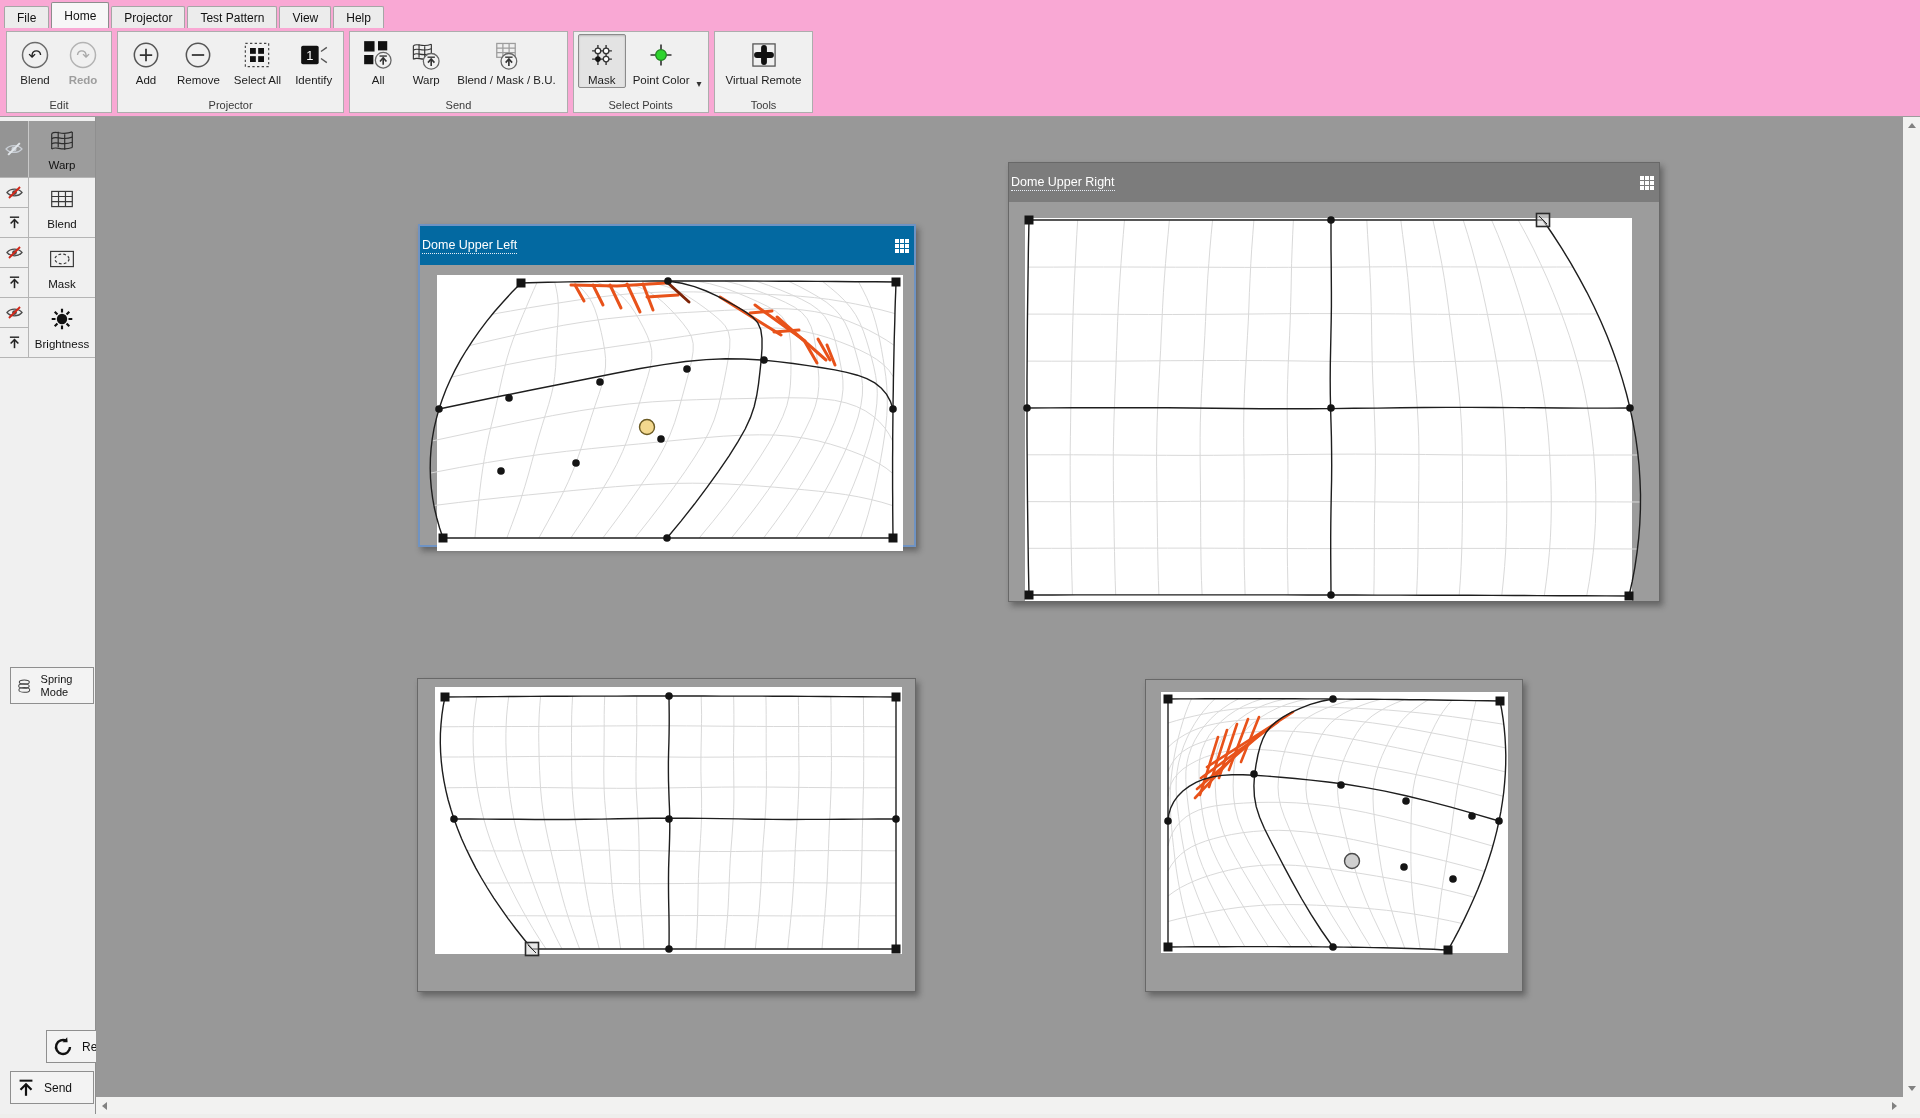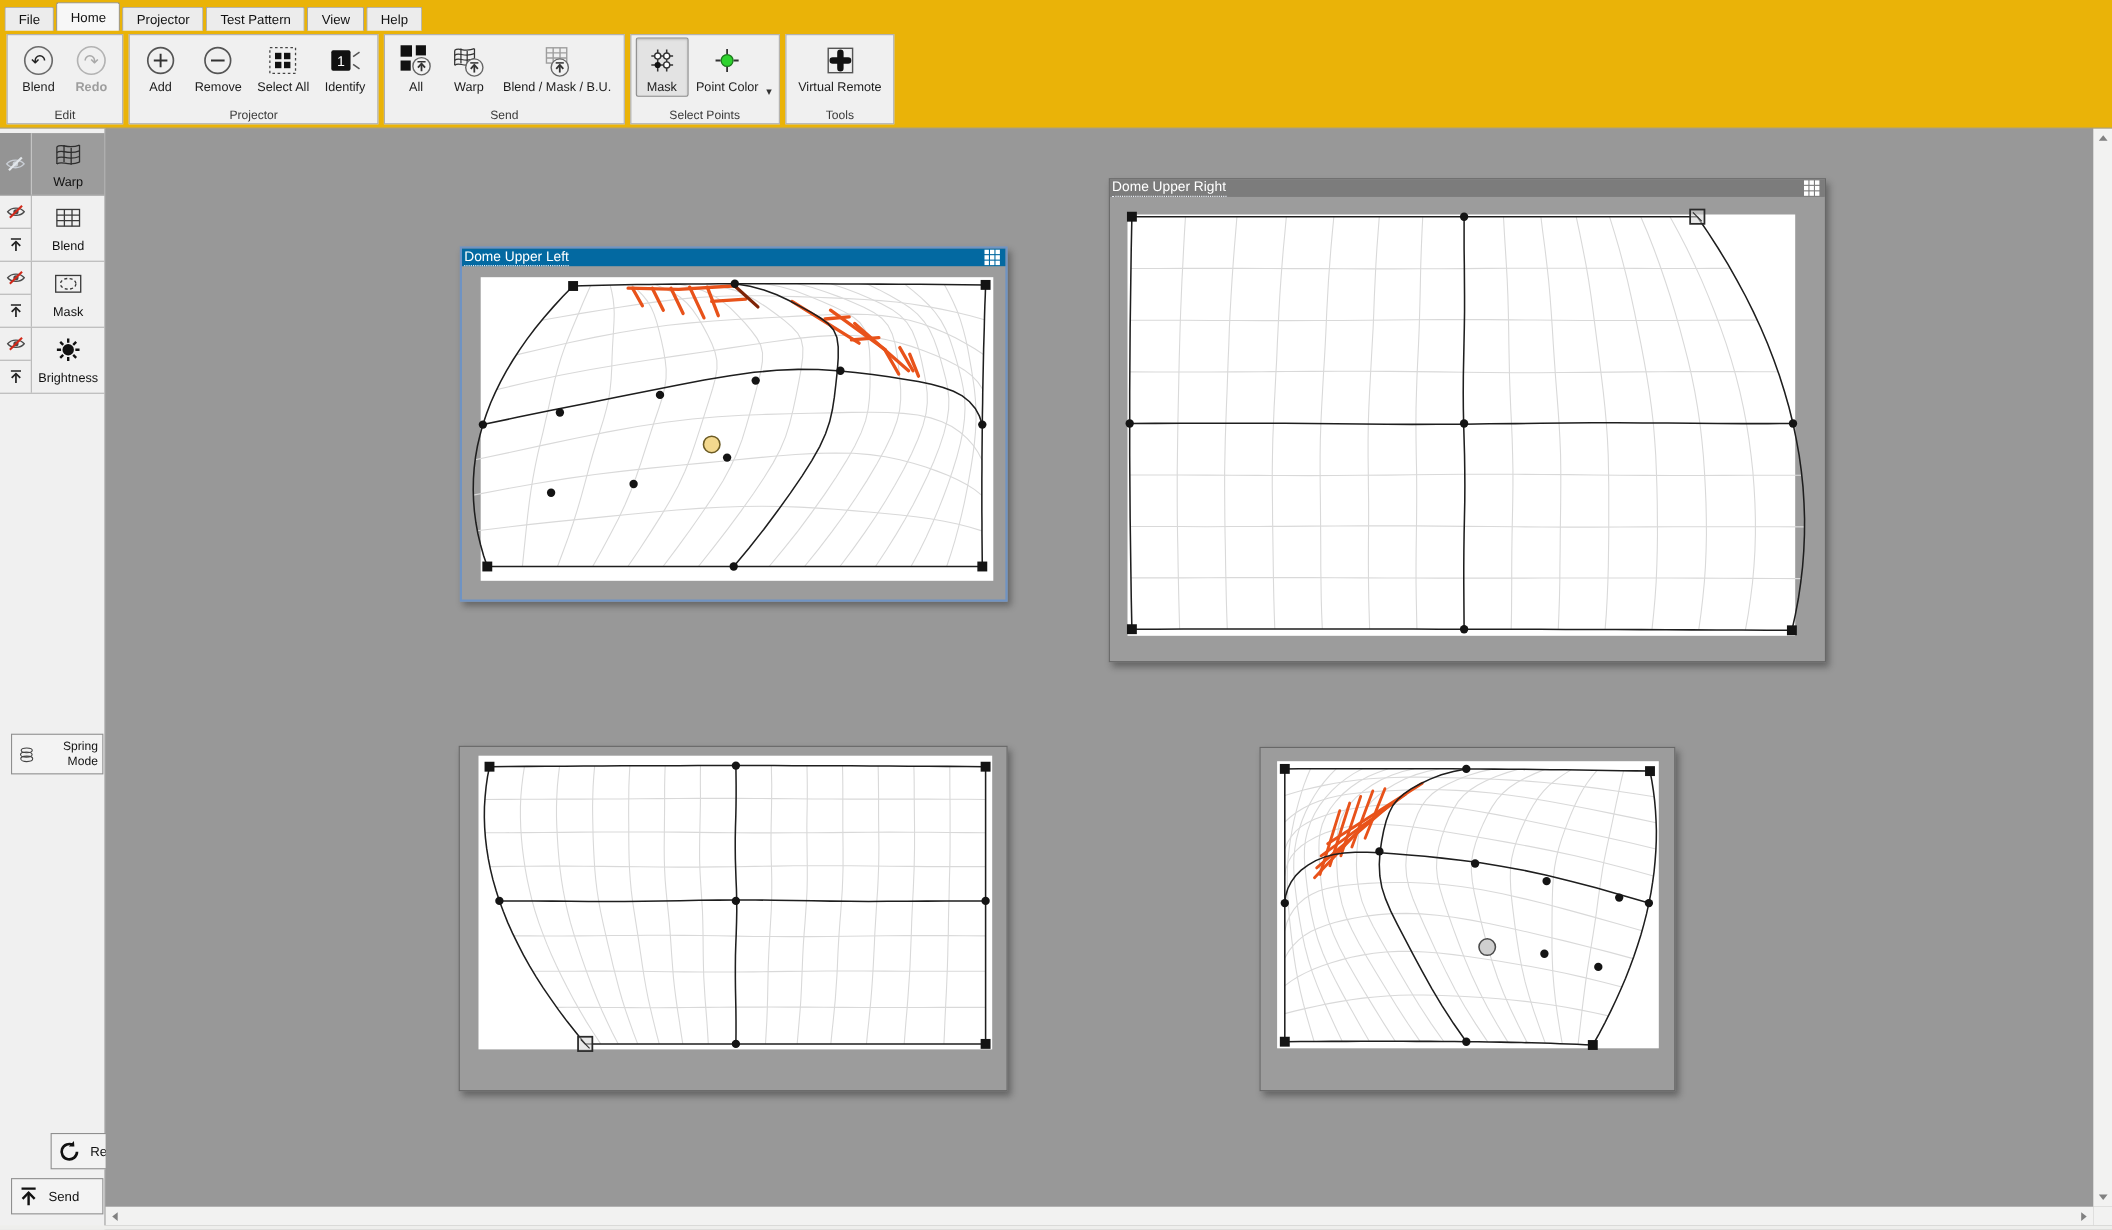--- a/index.html
+++ b/index.html
@@ -1,18 +1,18 @@
 <!DOCTYPE html>
 <html><head>
 <meta charset="utf-8">
 <style>
   html,body{margin:0;padding:0;width:1920px;height:1118px;overflow:hidden;
     font-family:"Liberation Sans", sans-serif; background:#989898;}
   
-  .ribbon{position:absolute;left:0;top:0;width:1920px;height:117px;background:#eab308;
+  .ribbon{position:absolute;left:0;top:0;width:1920px;height:117px;background:#f9a8d4;
     border-bottom:1px solid #9c9c9c;box-sizing:border-box;}
   .tabrow{display:flex;align-items:flex-end;height:28px;padding-left:4px;gap:2px;}
   .rtab{font-size:12px;color:#111;padding:4px 12px 3px;border:1px solid #a6a6a6;border-bottom:none;
     background:#ececec;border-radius:2px 2px 0 0;height:14px;line-height:14px;}
   .rtab.active{background:#f7f7f7;border-color:#8d8d8d;padding-top:6px;height:16px;}
   .rbody{display:flex;align-items:flex-start;padding:3px 0 0 6px;gap:5px;}
   .rgroup{position:relative;border:1px solid #adadad;background:#f0f0f0;height:82px;box-sizing:border-box;
     padding:2px 4px 16px 4px;display:flex;align-items:flex-start;}
   .rgl{position:absolute;left:0;right:0;bottom:1px;text-align:center;font-size:11px;color:#3a3a3a;}
   .rbtn{display:flex;flex-direction:column;align-items:center;justify-content:flex-start;
@@ -29,29 +29,29 @@
   .tool-row:first-child{margin-top:4px;height:56px;}
   .tcol{width:28px;border-right:1px solid #b5b5b5;display:flex;flex-direction:column;}
   .tcell{flex:1;display:flex;align-items:center;justify-content:center;}
   .tcell + .tcell{border-top:1px solid #b5b5b5;}
   .tmain{flex:1;display:flex;flex-direction:column;align-items:center;justify-content:center;gap:2px;}
   .tlab{font-size:11.5px;color:#111;}
   .tool-row.selected{background:#9c9c9c;}
   .tool-row.selected .tcol{background:#949494;border-right-color:#c9c9c9;}
   .sbtn{position:absolute;left:10px;width:84px;background:#f3f3f3;border:1px solid #8f8f8f;
     display:flex;align-items:center;gap:7px;padding:0 4px;box-sizing:border-box;font-size:12px;color:#111;}
-  .sbtn.spring{top:550px;height:37px;font-size:11px;line-height:1.15;text-align:right;}
+  .sbtn.spring{top:550px;height:37px;font-size:11px;line-height:1.15;text-align:left;}
   .sbtn.resetb{top:913px;height:33px;margin-left:36px;}
   .sbtn.sendb{top:954px;height:33px;}
   
   #canvas{position:absolute;left:96px;top:117px;width:1807px;height:980px;background:#989898;overflow:hidden;}
   .pwin{position:absolute;box-sizing:border-box;border:1px solid #686868;background:#9c9c9c;
     box-shadow:3px 4px 6px rgba(25,25,25,.4);}
   .pwin.sel{border:2px solid #6f93c3;}
-  .ptitle{height:16px;background:#7c7c7c;display:flex;align-items:center;justify-content:space-between;
+  .ptitle{height:39px;background:#7c7c7c;display:flex;align-items:center;justify-content:space-between;
     padding:0 5px 0 2px;box-sizing:border-box;}
   .pwin.sel .ptitle{background:#0369a1;}
   .ptext{font-size:12.5px;color:#fff;border-bottom:1px dotted #e9eef6;padding-bottom:1px;}
   .gicon{display:grid;grid-template-columns:repeat(3,4px);grid-auto-rows:4px;gap:1px;}
   .gicon i{background:#fff;display:block;}
   .pbody{box-sizing:border-box;height:calc(100% - 24px);}
   .pwhite{width:100%;height:100%;background:#ffffff;position:relative;}
   .pwhite svg{position:absolute;left:0;top:0;overflow:visible;}
   .gline{fill:none;stroke:#d9d9d9;stroke-width:1;}
   .mline{fill:none;stroke:#1e1e1e;stroke-width:1.4;}

